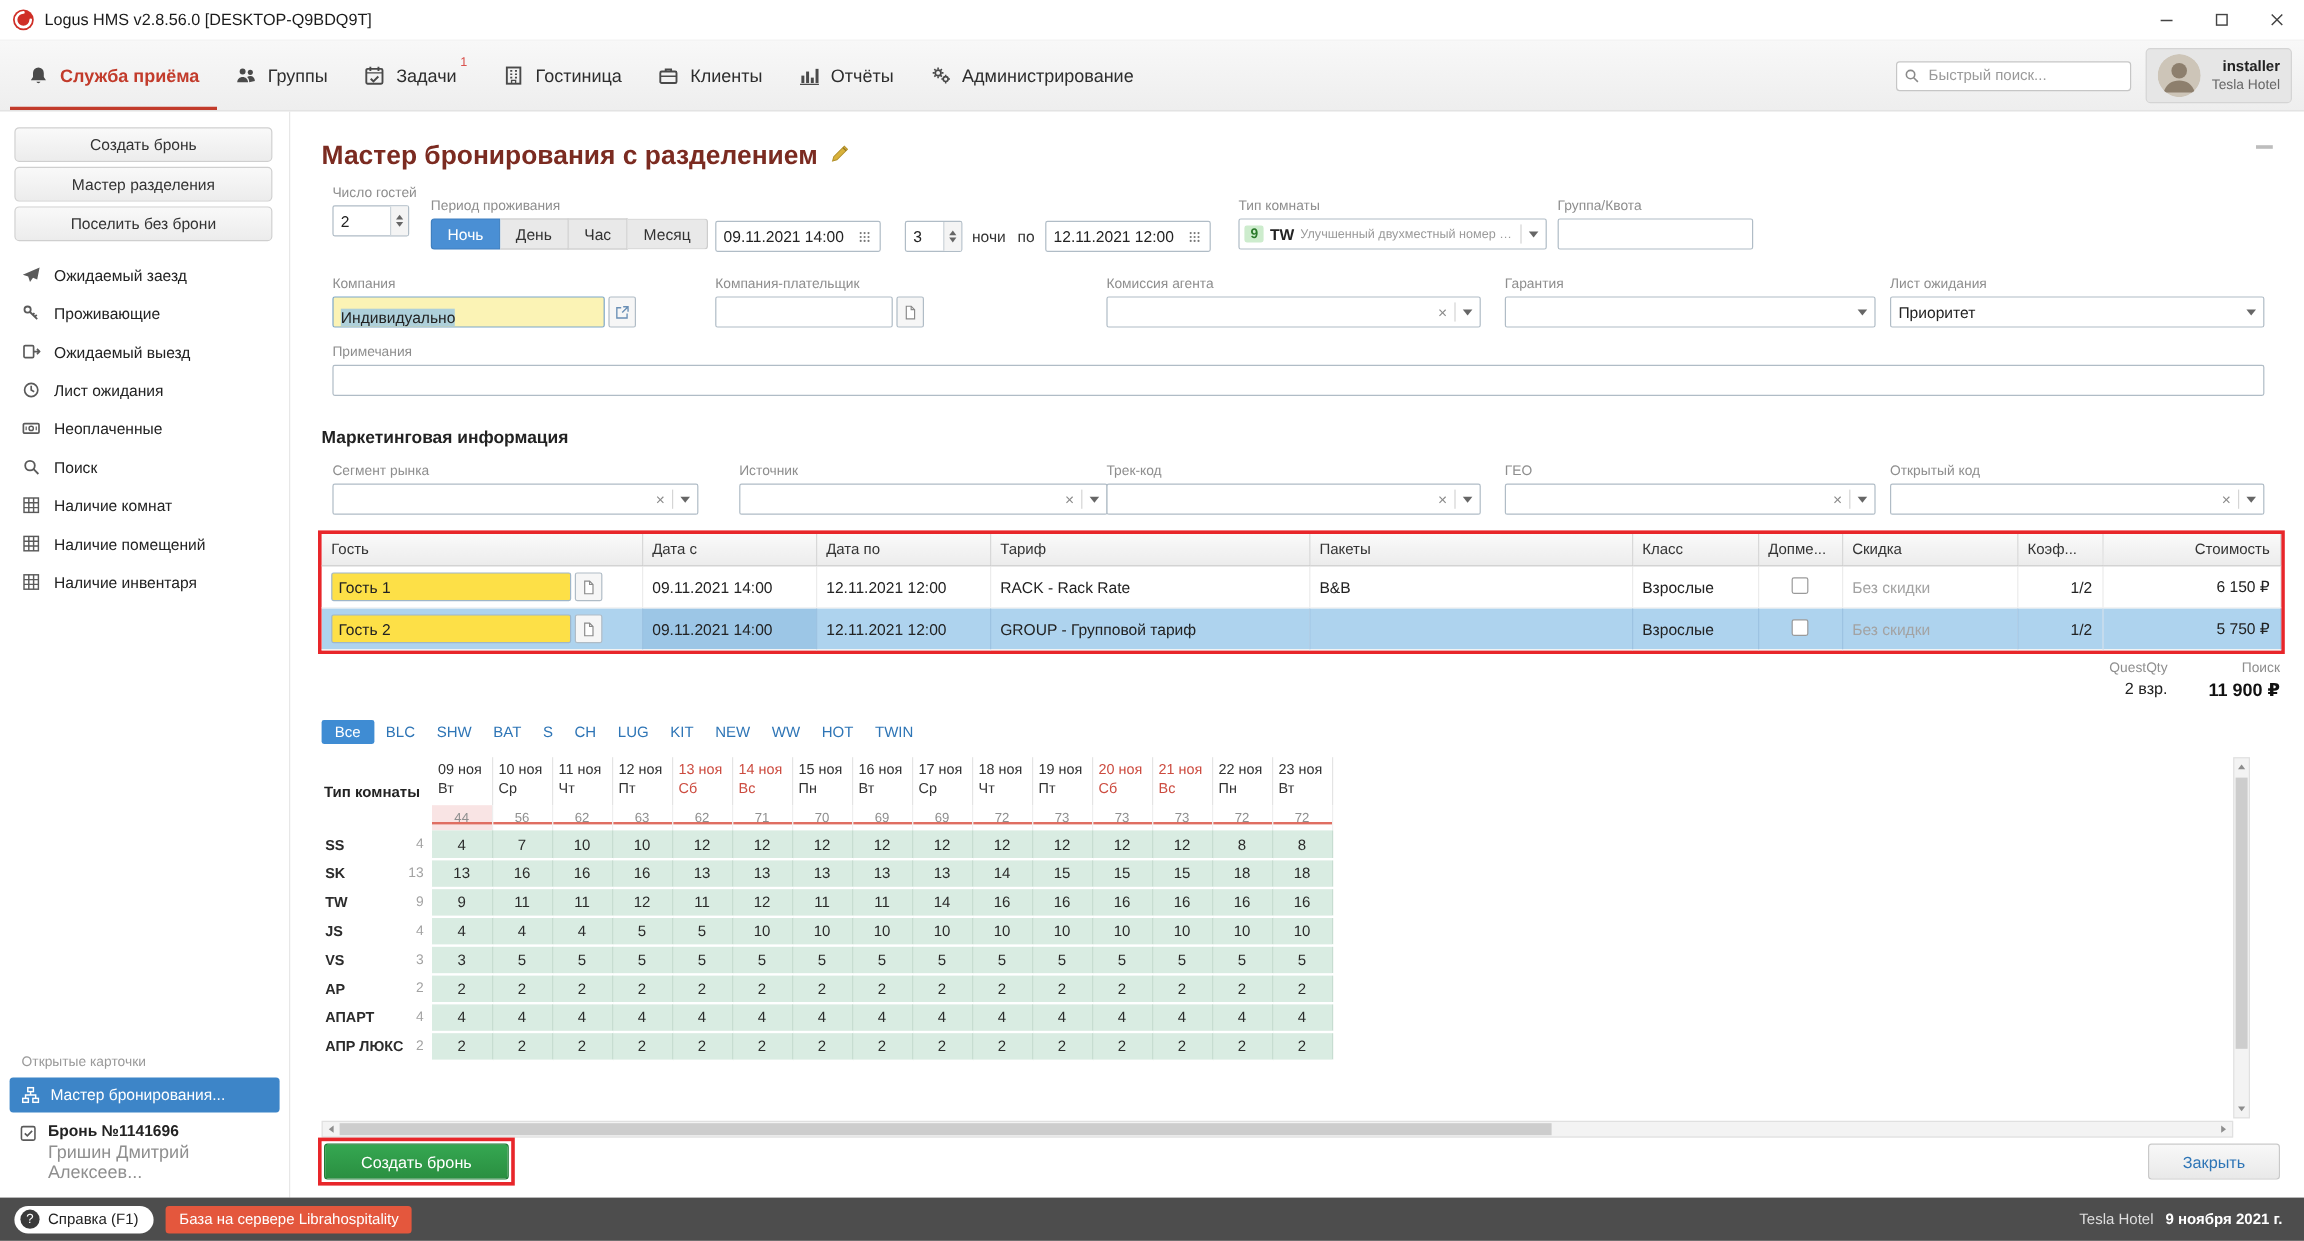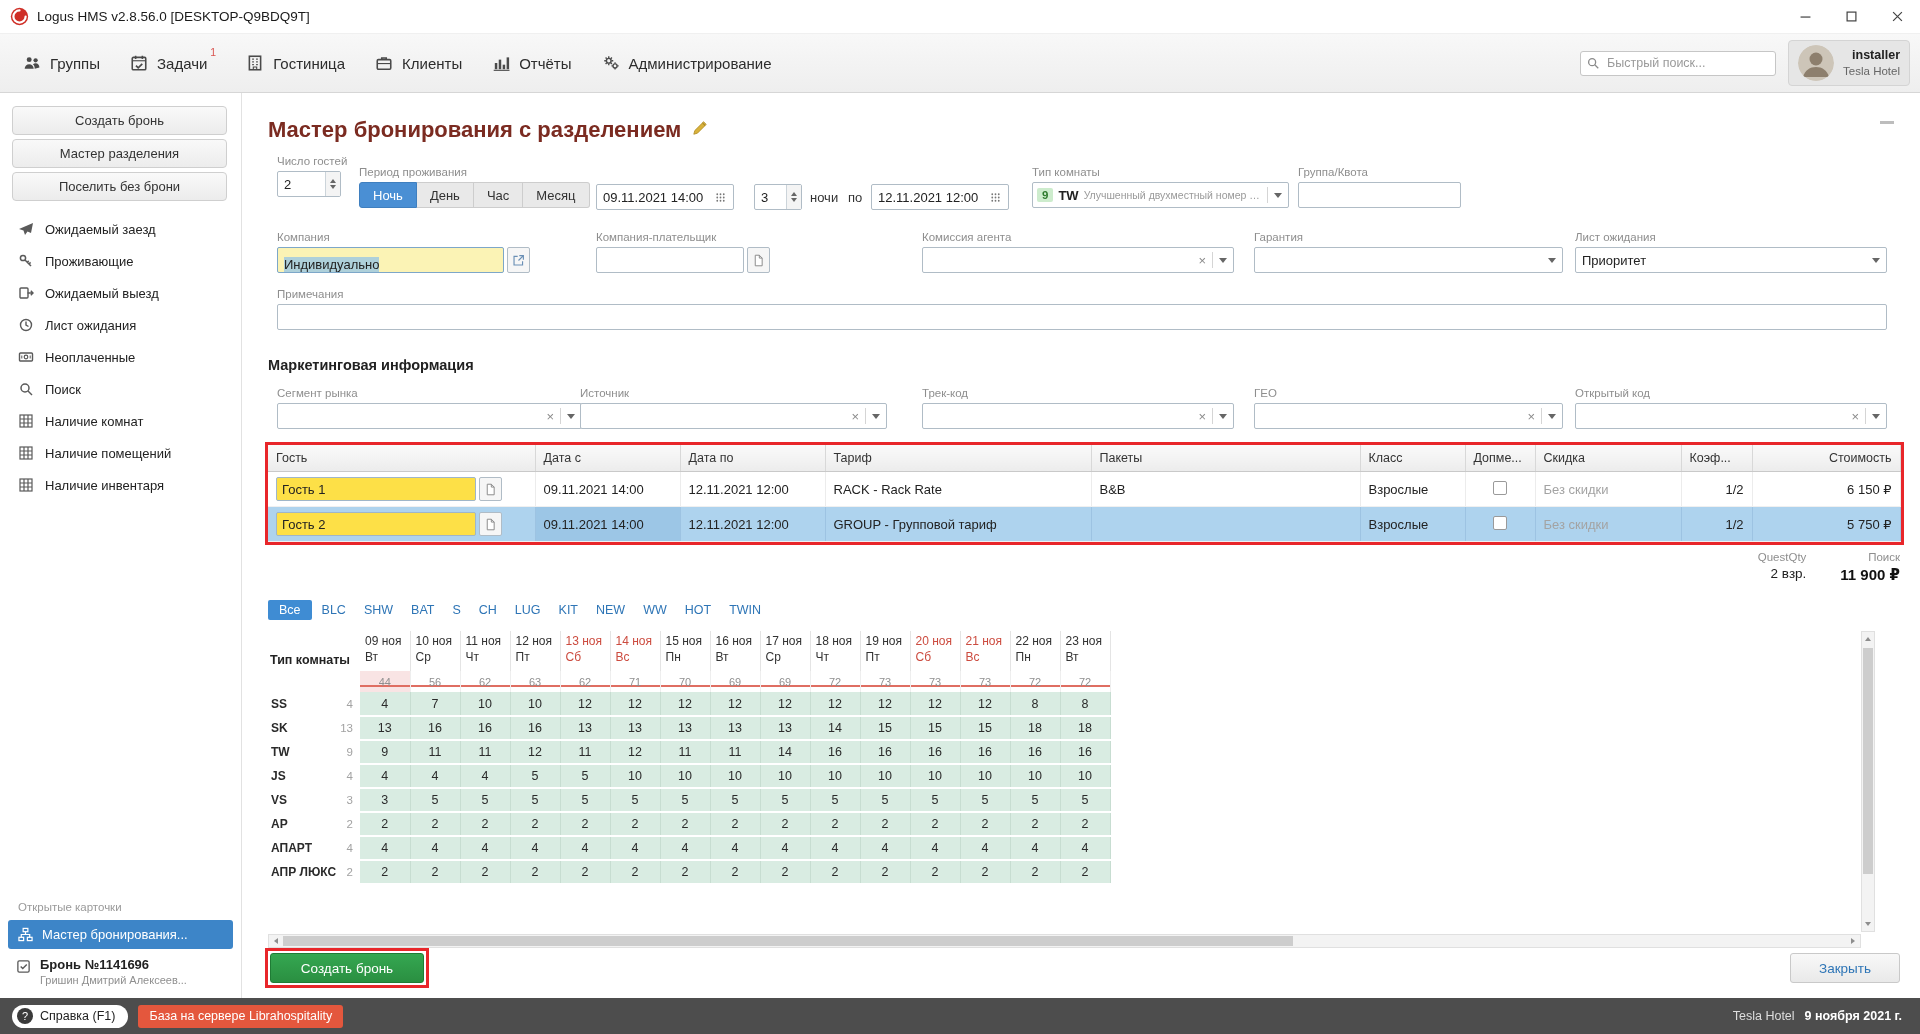--- a/index.html
+++ b/index.html
@@ -49,21 +49,21 @@
   .side-item { display:flex; align-items:center; gap:11px; padding:8px 6px 8px 18px; font-size:13px; color:#222; }
   .side-item .icon svg { width:16px; height:16px; display:block; }
   .side-spacer { flex:1; }
   .open-cards-title { font-size:11.5px; color:#9a9a9a; margin:0 0 5px 18px; }
   .open-card-active { background:#3d85c8; color:#fff; margin:2px 8px; border-radius:3px;
     padding:7px 10px; display:flex; gap:9px; align-items:center; font-size:13px; }
   .open-card-active .icon svg { width:15px; height:15px; display:block; }
   .open-card-booking { padding:6px 10px 12px 16px; display:flex; gap:9px; }
   .open-card-booking .icon svg { width:15px; height:15px; display:block; margin-top:2px; }
   .booking-title { font-weight:bold; font-size:13px; color:#222; }
-  .booking-sub { font-size:11px; color:#8f8f8f; margin-top:2px; }
+  .booking-sub { font-size:15px; color:#8f8f8f; margin-top:2px; }
 
   
   .main { position:absolute; left:242px; top:93px; right:0; bottom:36px; background:#fff; }
   .page-title { position:absolute; left:26px; top:24px; font-size:22px; font-weight:bold; color:#7b2b21;
     display:flex; align-items:center; gap:10px; }
   .page-title .icon svg { width:18px; height:18px; }
   .collapse-dash { position:absolute; top:28px; right:26px; width:14px; height:3px; background:#bdbdbd; }
 
   .field { position:absolute; }
   .field > label { display:block; font-size:11.5px; color:#8e8e8e; margin-bottom:4px; white-space:nowrap; }
@@ -208,20 +208,29 @@
     <span class="wc">
         <svg viewBox="0 0 10 10">
           <path d="M1 1l8 8M9 1l-8 8" stroke="#444" stroke-width="1.1"></path>
         </svg>
       </span>
   </div>
 </div>
 
 <div class="navbar">
   <div id="nav-tabs" style="display:flex; align-items:stretch;">
+      <div class="nav-tab active">
+        <span class="icon">
+          <svg viewBox="0 0 16 16">
+            <path d="M8 2a4 4 0 0 1 4 4v3l1.6 2.4H2.4L4 9V6a4 4 0 0 1 4-4z" fill="#4a4a4a"></path>
+            <path d="M6.5 12.6a1.6 1.6 0 0 0 3 0z" fill="#4a4a4a"></path>
+          </svg>
+        </span>
+        <span>Служба приёма</span>
+      </div>
       <div class="nav-tab">
         <span class="icon">
           <svg viewBox="0 0 16 16" fill="#4a4a4a">
             <circle cx="5.5" cy="5" r="2.2"></circle>
             <circle cx="11.2" cy="5.6" r="1.9"></circle>
             <path d="M1.5 13c0-2.4 1.8-4 4-4s4 1.6 4 4z"></path>
             <path d="M10.4 13c.1-1.7-.6-3-1.6-3.9.7-.5 1.5-.8 2.4-.8 2 0 3.4 1.5 3.4 3.7z"></path>
           </svg>
         </span>
         <span>Группы</span>
@@ -576,21 +585,21 @@
   <div id="marketing-fields">
       <div class="field" style="left: 35px; top: 294px; width: 305px;">
         <label>Сегмент рынка</label>
         <div class="ctrl">
           <span class="val"></span>
           <span class="clear-x">×</span>
           <span class="combo-sep"></span>
           <span class="caret"></span>
         </div>
       </div>
-      <div class="field" style="left: 338px; top: 294px; width: 307px;">
+      <div class="field" style="left: 374px; top: 294px; width: 307px;">
         <label>Источник</label>
         <div class="ctrl">
           <span class="val"></span>
           <span class="clear-x">×</span>
           <span class="combo-sep"></span>
           <span class="caret"></span>
         </div>
       </div>
       <div class="field" style="left: 680px; top: 294px; width: 312px;">
         <label>Трек-код</label>

